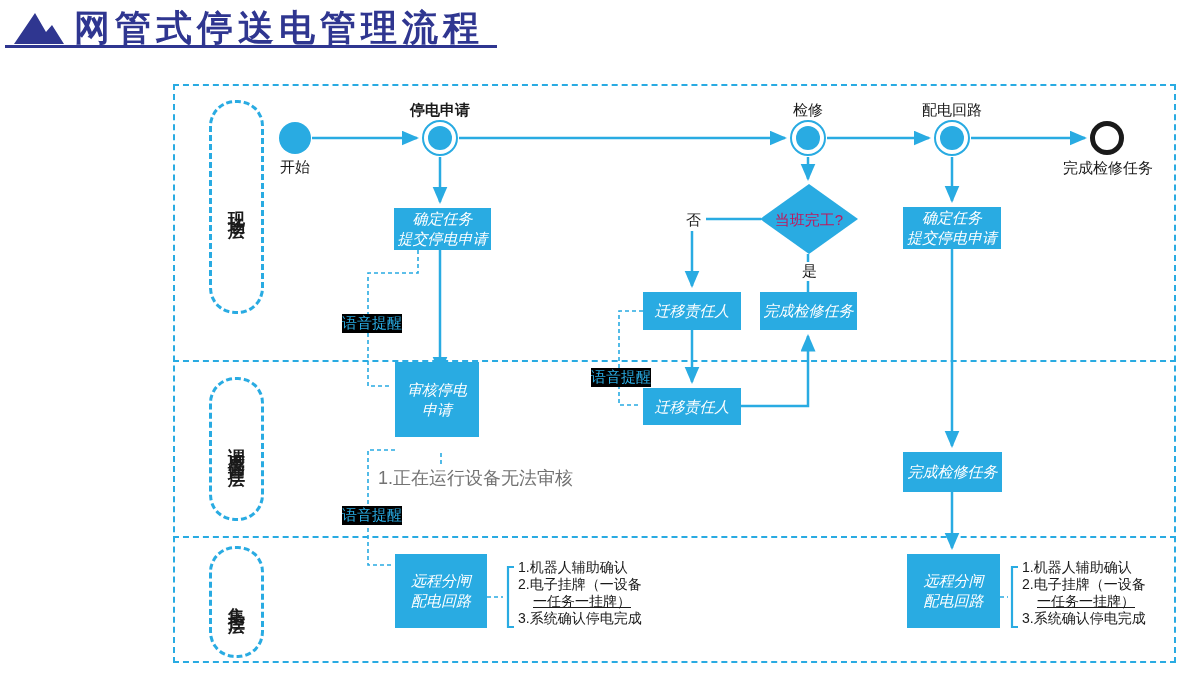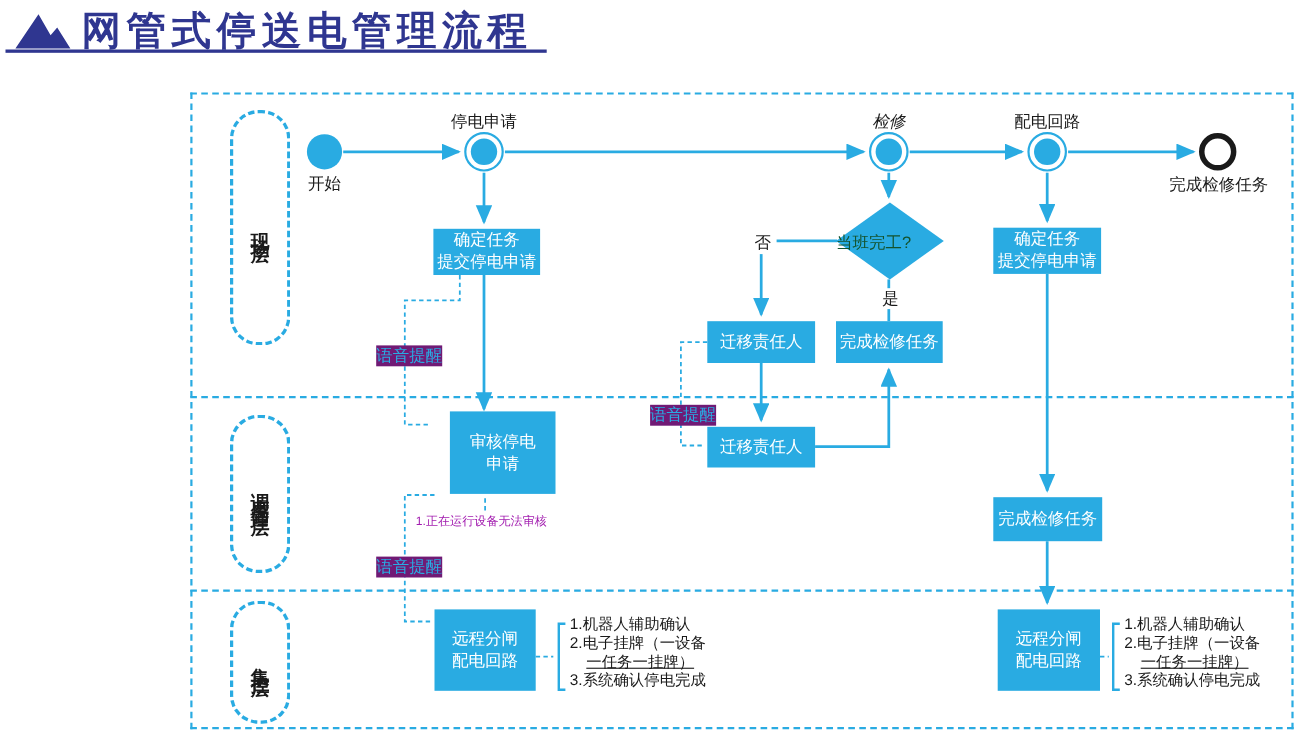--- a/index.html
+++ b/index.html
@@ -29,30 +29,30 @@
                   border-radius:50%; background:#29ABE2; }
   .ring-node { position:absolute; width:36px; height:36px; border-radius:50%;
                border:2.5px solid #29ABE2; background:#fff; display:flex; align-items:center; justify-content:center; }
   .ring-node i { display:block; width:24px; height:24px; border-radius:50%; background:#29ABE2; }
   .end-circle { position:absolute; left:1090px; top:121px; width:34px; height:34px;
                 border-radius:50%; border:5px solid #1a1a1a; background:#fff; }
 
   
   .task { position:absolute; background:#29ABE2; color:#fff; font-size:15px; line-height:1.32;
           display:flex; flex-direction:column; align-items:center; justify-content:center;
-          text-align:center; white-space:nowrap; }
+          text-align:center; white-space:nowrap;font-style:italic; }
 
   
   .nlabel { position:absolute; font-size:15px; color:#1a1a1a; text-align:center; white-space:nowrap; }
   .tinylabel { position:absolute; font-size:15px; color:#1a1a1a; background:#fff; padding:0 1px;
                white-space:nowrap; }
-  .voice { position:absolute; font-size:15px; color:#29ABE2; background:#701a75; white-space:nowrap; }
-  .diamond-label { position:absolute; left:760px; top:211px; width:98px; 
-                   color:#14532d; font-size:15px; white-space:nowrap; }
-  .note { position:absolute; font-size:11px; color:#a21caf; white-space:nowrap; }
+  .voice { position:absolute; font-size:15px; color:#29ABE2; background:#000000; white-space:nowrap; }
+  .diamond-label { position:absolute; left:760px; top:211px; width:98px; text-align:center;
+                   color:#be185d; font-size:15px; white-space:nowrap; }
+  .note { position:absolute; font-size:18px; color:#737373; white-space:nowrap; }
   .bracket-list { position:absolute; font-size:14px; color:#1a1a1a; line-height:17px; white-space:nowrap; }
   .bracket-list div:nth-child(3) { padding-left:15px;text-decoration:underline; }
 </style>
 </head>
 <body>
 
 <div id="canvas">
 
   <svg class="logo" width="62" height="38" viewBox="0 0 62 38">
     <polygon points="6,34 27,3 38,22 44,15 56,34" fill="#2F3690"></polygon>
@@ -118,22 +118,22 @@
     </div>
   <div class="ring-node" style="left:790px; top:120px;">
       <i></i>
     </div>
   <div class="ring-node" style="left:934px; top:120px;">
       <i></i>
     </div>
   <div class="end-circle"></div>
 
   <div class="nlabel" style="left:265px; top:158px; width:60px;">开始</div>
-  <div class="nlabel" style="left:390px; top:101px; width:100px;">停电申请</div>
-  <div class="nlabel" style="left:758px; top:101px; width:100px;font-style:italic;">检修</div>
+  <div class="nlabel" style="left:390px; top:101px; width:100px;font-weight:bold;">停电申请</div>
+  <div class="nlabel" style="left:758px; top:101px; width:100px;">检修</div>
   <div class="nlabel" style="left:902px; top:101px; width:100px;">配电回路</div>
   <div class="nlabel" style="left:1048px; top:159px; width:120px;">完成检修任务</div>
 
   <div class="diamond-label">当班完工?</div>
   <div class="tinylabel" style="left:685px; top:211px;">否</div>
   <div class="tinylabel" style="left:801px; top:262px;">是</div>
 
   <div class="task" style="left:394px; top:208px; width:97px; height:42px;">
     <span>确定任务</span>
     <span>提交停电申请</span>
@@ -144,21 +144,21 @@
   </div>
   <div class="task" style="left:643px; top:292px; width:98px; height:38px;">
     <span>迁移责任人</span>
   </div>
   <div class="task" style="left:760px; top:292px; width:97px; height:38px;">
     <span>完成检修任务</span>
   </div>
   <div class="task" style="left:643px; top:388px; width:98px; height:37px;">
     <span>迁移责任人</span>
   </div>
-  <div class="task" style="left:395px; top:374px; width:96px; height:75px;margin-left:14px;">
+  <div class="task" style="left:395px; top:362px; width:84px; height:75px;">
     <span>审核停电</span>
     <span>申请</span>
   </div>
   <div class="task" style="left:903px; top:452px; width:99px; height:40px;">
     <span>完成检修任务</span>
   </div>
   <div class="task" style="left:395px; top:554px; width:92px; height:74px;">
     <span>远程分闸</span>
     <span>配电回路</span>
   </div>

